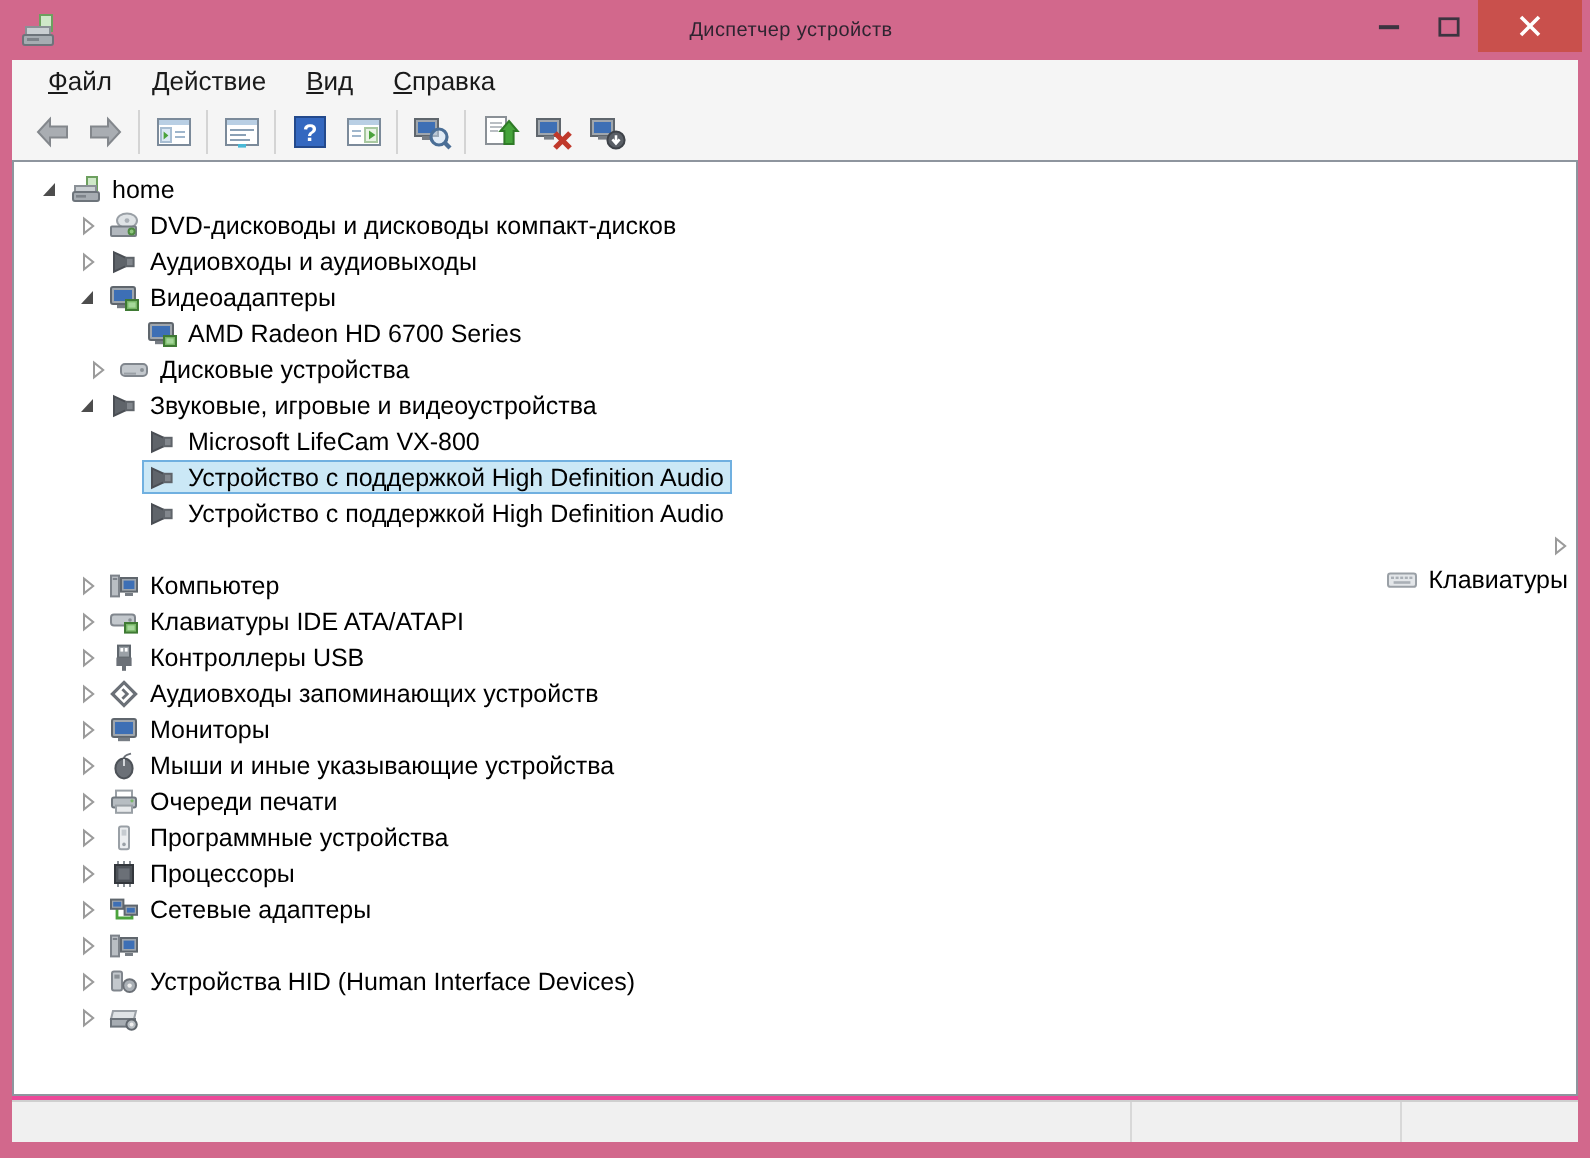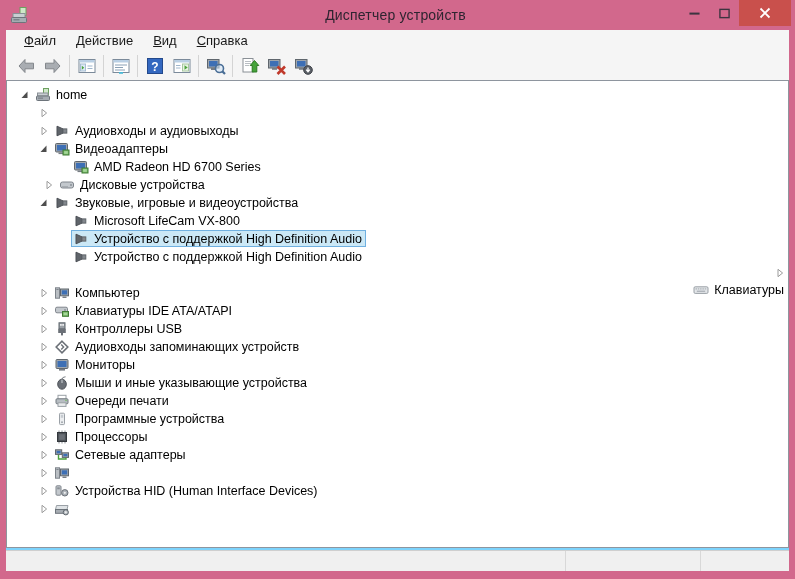--- a/index.html
+++ b/index.html
@@ -12,30 +12,30 @@
     display:flex; flex-direction:column;
   }
   
   .titlebar {
     height:30px; flex:0 0 30px; position:relative;
     display:flex; align-items:center;
   }
   .win-icon { position:absolute; left:9px; top:5px; width:20px; height:20px; }
   .title {
     position:absolute; left:0; right:4px; text-align:center;
-    font-size:14px; color:#2e2430; letter-spacing:0.2px;
+    font-size:10px; color:#2e2430; letter-spacing:0.2px;
   }
   .controls { position:absolute; right:4px; top:0; display:flex; align-items:flex-start; }
   .ctl { height:26px; display:flex; align-items:center; justify-content:center; cursor:default; }
   .ctl.min, .ctl.max { width:30px; }
   .ctl.close { width:52px; background: var(--c-close, #c9504c); }
 
   
   .content {
-    flex:1; margin:0 6px 8px 6px; background:#7dd3fc;
+    flex:1; margin:0 6px 8px 6px; background:#ec4899;
     display:flex; flex-direction:column; overflow:hidden;
   }
   
   .menubar {
     flex:0 0 22px; display:flex; align-items:center;
     padding-left:8px; background:#f5f5f5; font-size:13px; color:#1a1a1a;
   }
   .menu-item { padding:2px 10px 3px 10px; }
   .menu-item u { text-decoration:underline; }
 
@@ -242,20 +242,31 @@
             </span>
             <span class="row-label">home</span>
           </div>
         </div>
         <div class="tree-row" style="padding-left: 29px;">
           <span class="expander">
             <svg xmlns="http://www.w3.org/2000/svg" width="16" height="16" viewBox="0 0 16 16">
               <path d="M6 4.3 L10.6 8 L6 11.7 Z" fill="#ffffff" stroke="#9b9b9b"></path>
             </svg>
           </span>
+          <div class="row-content">
+            <span class="ico">
+              <svg xmlns="http://www.w3.org/2000/svg" width="16" height="16" viewBox="0 0 16 16">
+                <ellipse cx="9.5" cy="5.3" rx="5" ry="3.6" fill="#dfe3e6" stroke="#9aa0a6"></ellipse>
+                <circle cx="9.5" cy="5.3" r="1.2" fill="#aab0b6"></circle>
+                <rect x="1.5" y="8.3" width="12.5" height="4.7" rx="0.5" fill="#b2b8be" stroke="#767d84"></rect>
+                <circle cx="11.8" cy="10.8" r="1.5" fill="#8fc77f" stroke="#4e8a42"></circle>
+              </svg>
+            </span>
+            <span class="row-label">DVD-дисководы и дисководы компакт-дисков</span>
+          </div>
         </div>
         <div class="tree-row" style="padding-left: 29px;">
           <span class="expander">
             <svg xmlns="http://www.w3.org/2000/svg" width="16" height="16" viewBox="0 0 16 16">
               <path d="M6 4.3 L10.6 8 L6 11.7 Z" fill="#ffffff" stroke="#9b9b9b"></path>
             </svg>
           </span>
           <div class="row-content">
             <span class="ico">
               <svg xmlns="http://www.w3.org/2000/svg" width="16" height="16" viewBox="0 0 16 16">

